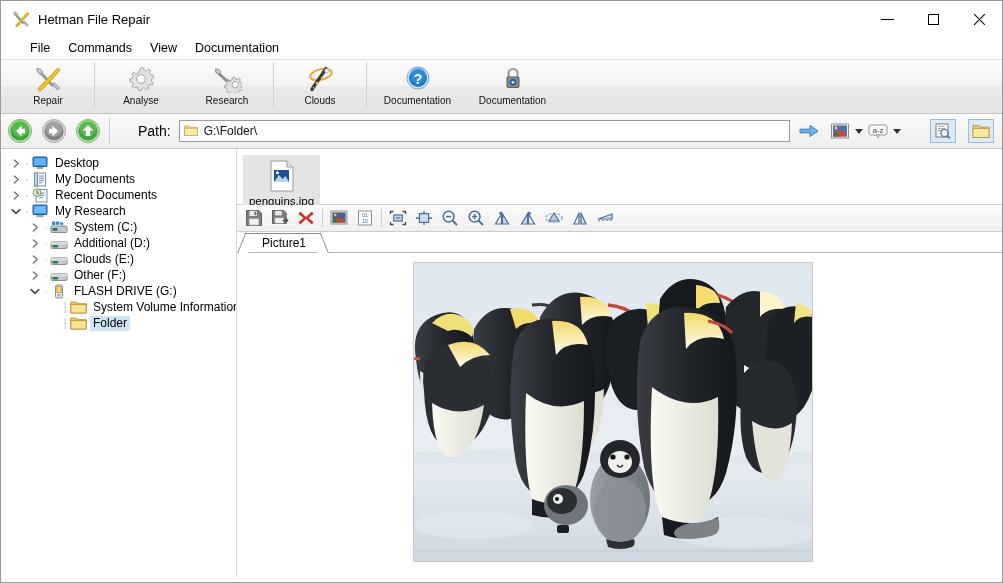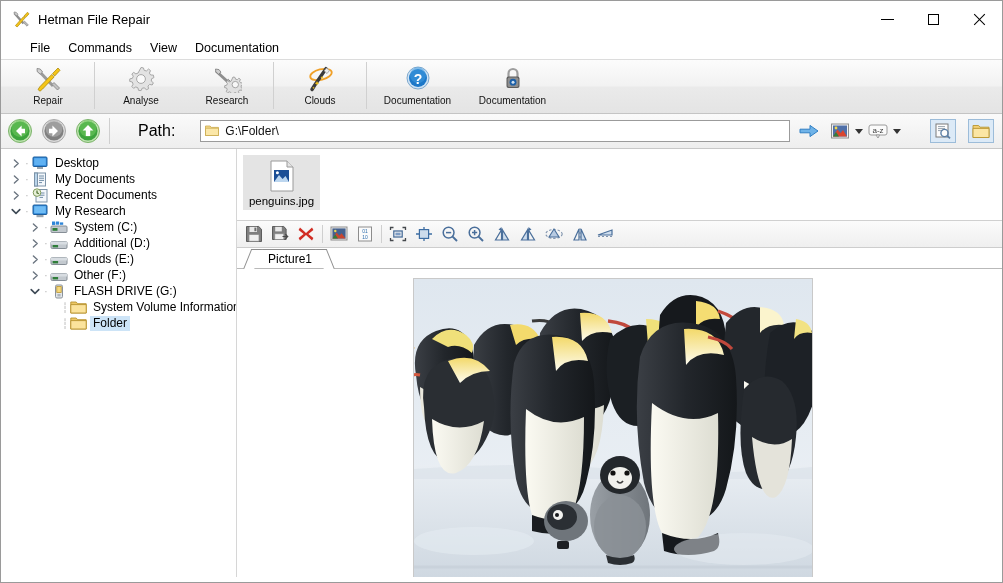--- a/index.html
+++ b/index.html
@@ -30,21 +30,21 @@
   .tb-btn{width:86px;height:51px;display:flex;flex-direction:column;align-items:center;justify-content:flex-start;padding-top:4px;box-sizing:border-box;}
   .tb-btn.wide{width:95px;}
   .tb-ico{height:30px;display:flex;align-items:center;justify-content:center;}
   .tb-lbl{font-size:10px;color:#111;margin-top:1px;line-height:12px;}
   .tb-sep{width:1px;height:47px;background:#d0d0d0;margin:2px 3px 0 3px;flex:none;}
 
   
   .pathbar{height:34px;background:linear-gradient(to bottom,#fafafa,#eeeeee);border-bottom:1px solid #c8c8c8;display:flex;align-items:center;}
   .navbtn{width:30px;height:30px;margin-left:4px;display:flex;align-items:center;justify-content:center;}
   .pb-sep{width:1px;height:26px;background:#cfcfcf;margin:0 8px 0 6px;}
-  .path-label{font-size:16px;margin-left:20px;margin-right:25px;}
+  .path-label{font-size:14px;margin-left:20px;margin-right:8px;}
   .path-box{flex:1;height:22px;background:#fff;border:1px solid #9b9b9b;display:flex;align-items:center;padding-left:4px;box-sizing:border-box;}
   .path-box .folder-ico{margin-right:6px;}
   .path-text{font-size:12px;color:#111;}
   .goarrow{width:30px;display:flex;align-items:center;justify-content:center;margin:0 4px;}
   .vw-btn{width:24px;height:24px;display:flex;align-items:center;justify-content:center;}
   .caret{width:14px;height:24px;display:flex;align-items:center;justify-content:center;}
   .caret i{display:block;width:0;height:0;border-left:4px solid transparent;border-right:4px solid transparent;border-top:5px solid #333;}
   .tgl{width:26px;height:24px;display:flex;align-items:center;justify-content:center;border:1px solid #9cbcd9;background:#dceaf7;box-sizing:border-box;margin-left:6px;}
 
   
@@ -52,31 +52,31 @@
   .tree{width:236px;background:#fff;border-right:1px solid #d6d6d6;padding-top:6px;box-sizing:border-box;position:relative;overflow:hidden;}
   .node{display:flex;align-items:center;height:16px;font-size:12px;color:#000;white-space:nowrap;}
   .twisty{width:14px;height:16px;display:flex;align-items:center;justify-content:center;flex:none;}
   .twisty svg{display:block;}
   .dots{width:8px;height:16px;display:flex;align-items:center;justify-content:center;color:#b4b4b4;font-size:10px;flex:none;letter-spacing:0;}
   .nico{width:18px;height:16px;display:flex;align-items:center;justify-content:center;margin-right:3px;flex:none;}
   .nlbl{padding:0 3px;line-height:15px;}
   .node.sel .nlbl{background:#cde4f7;text-align:right;}
 
   .right{flex:1;display:flex;flex-direction:column;min-width:0;}
-  .filelist{height:72px;background:#fff;border-bottom:1px solid #d0d0d0;padding:6px 0 0 6px;box-sizing:border-box;}
+  .filelist{height:56px;background:#fff;border-bottom:1px solid #d0d0d0;padding:6px 0 0 6px;box-sizing:border-box;}
   .fileitem{width:77px;display:inline-flex;flex-direction:column;align-items:center;padding:4px 0 3px 0;background:#e4e4e4;}
   .fi-ico{width:30px;height:34px;display:flex;align-items:center;justify-content:center;}
   .fi-name{font-size:11.5px;margin-top:2px;color:#000;}
 
   .ptool{height:26px;background:linear-gradient(to bottom,#fbfbfb,#efefef);border-bottom:1px solid #cdcdcd;display:flex;align-items:center;padding-left:4px;}
   .pt-btn{width:26px;height:22px;display:flex;align-items:center;justify-content:center;}
   .pt-sep{width:1px;height:18px;background:#cfcfcf;margin:0 3px;}
 
   .tabstrip{height:20px;background:#fff;position:relative;border-bottom:1px solid #b9b9b9;}
-  .tab{position:absolute;left:16px;top:1px;height:19px;padding:0 12px 0 14px;font-size:12px;line-height:19px;
+  .tab{position:absolute;left:10px;top:1px;height:19px;padding:0 12px 0 14px;font-size:12px;line-height:19px;
        background:#fff;border-left:1px solid #8d8d8d;border-right:1px solid #8d8d8d;border-top:1px solid #8d8d8d;
        transform:skewX(0deg);box-sizing:border-box;}
   .tab:before,.tab:after{content:"";position:absolute;top:-1px;width:10px;height:20px;background:#fff;}
   .tab:before{left:-7px;border-left:1px solid #8d8d8d;transform:skewX(-22deg);border-top:1px solid #8d8d8d;}
   .tab:after{right:-7px;border-right:1px solid #8d8d8d;transform:skewX(22deg);border-top:1px solid #8d8d8d;}
   .tab span{position:relative;z-index:2;}
 
   .preview{flex:1;background:#fff;position:relative;overflow:hidden;}
   .photo{position:absolute;left:176px;top:9px;width:400px;height:300px;border:1px solid #c9c9c9;box-sizing:border-box;overflow:hidden;background:#dfe6ec;}
   .photo svg{display:block;}

